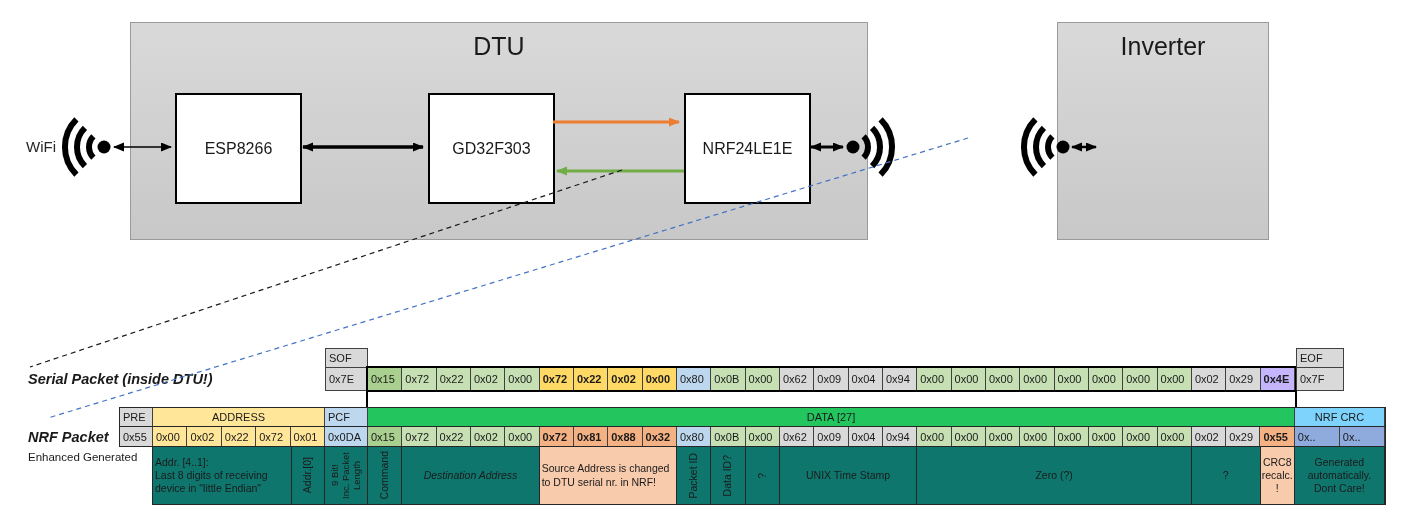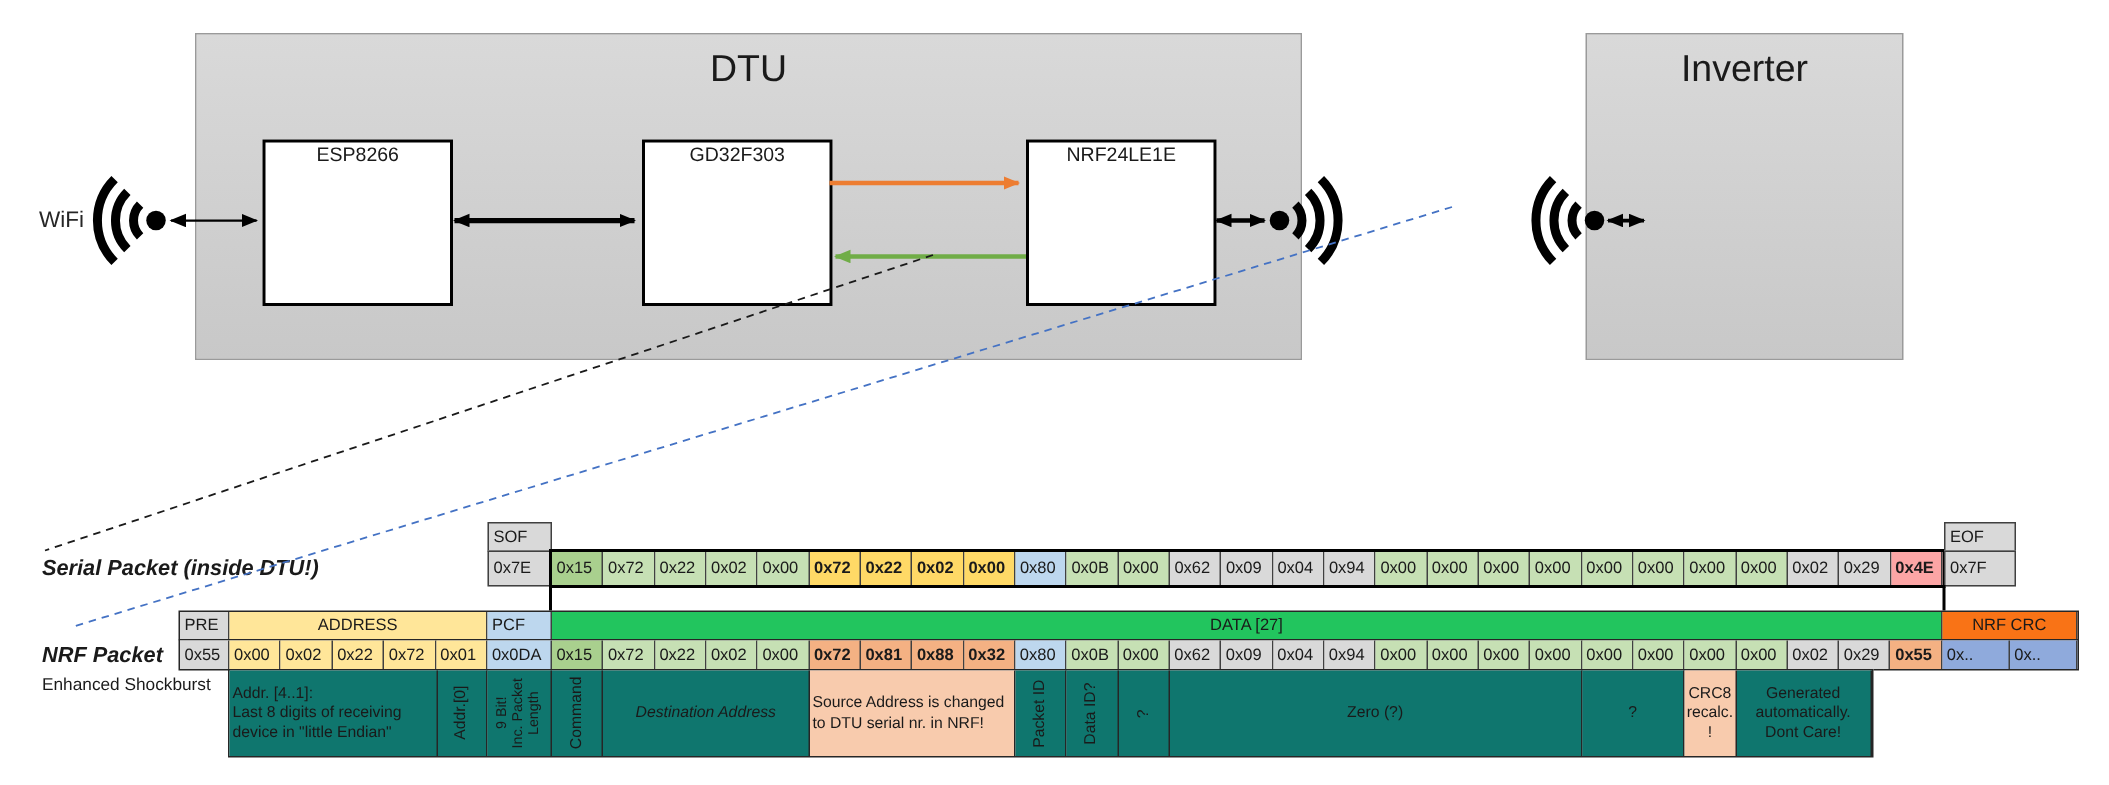--- a/index.html
+++ b/index.html
@@ -2,21 +2,21 @@
 <html><head>
 <meta charset="utf-8">
 <style>
   html,body{margin:0;padding:0;background:#fff;}
   #stage{position:relative;width:1406px;height:523px;background:#fff;overflow:hidden;
          font-family:"Liberation Sans",sans-serif;color:#1a1a1a;}
   
   .graybox{position:absolute;background:linear-gradient(#d9d9d9,#c8c8c8);border:1px solid #9a9a9a;}
   .graybox .gtitle{text-align:center;font-size:25px;margin-top:9px;color:#1a1a1a;}
   .chip{position:absolute;width:123px;height:107px;background:#fff;border:2.5px solid #000;
-        display:flex;justify-content:center;font-size:13px;}
+        display:flex;align-items:center;justify-content:center;font-size:16px;}
   .wifilabel{position:absolute;font-size:15px;color:#262626;}
   #overlay{position:absolute;left:0;top:0;z-index:5;pointer-events:none;}
   
   .plabel{position:absolute;font-size:14.5px;font-weight:bold;font-style:italic;color:#1a1a1a;white-space:nowrap;}
   .sublabel{position:absolute;font-size:11.5px;color:#1a1a1a;white-space:nowrap;}
   .kcol{position:absolute;width:43px;}
   .kcell{border:1px solid #404040;background:#d9d9d9;font-size:11px;display:flex;align-items:center;
          padding-left:3px;box-sizing:border-box;height:20px;}
   .kcell+.kcell{margin-top:-1px;height:24px;}
   .hrow{position:absolute;display:flex;align-items:stretch;border:1px solid #262626;box-sizing:border-box;background:#fff;}
@@ -127,41 +127,41 @@
       <div class="bcell" style="background: rgb(198, 224, 180);">0x00</div>
       <div class="bcell" style="background: rgb(198, 224, 180);">0x00</div>
       <div class="bcell" style="background: rgb(198, 224, 180);">0x00</div>
       <div class="bcell" style="background: rgb(198, 224, 180);">0x00</div>
       <div class="bcell" style="background: rgb(198, 224, 180);">0x00</div>
       <div class="bcell" style="background: rgb(198, 224, 180);">0x00</div>
       <div class="bcell" style="background: rgb(198, 224, 180);">0x00</div>
       <div class="bcell" style="background: rgb(198, 224, 180);">0x00</div>
       <div class="bcell" style="background: rgb(217, 217, 217);">0x02</div>
       <div class="bcell" style="background: rgb(217, 217, 217);">0x29</div>
-      <div class="bcell" style="background: #fca5a5; font-weight: 700;">0x4E</div>
+      <div class="bcell" style="background: #c4b5fd; font-weight: 700;">0x4E</div>
     </div>
 
   <div class="kcol" style="left:1296px;top:348px;width:48px;">
     <div class="kcell" style="width:48px;">EOF</div>
     <div class="kcell" style="width:48px;">0x7F</div>
   </div>
 
   <div class="vline" style="left:366px;top:390px;height:18px;"></div>
   <div class="vline" style="left:1295px;top:390px;height:18px;"></div>
 
   <div class="plabel" style="left:28px;top:429px;">NRF Packet</div>
-  <div class="sublabel" style="left:28px;top:451px;">Enhanced Shockburst</div>
+  <div class="sublabel" style="left:28px;top:451px;">Enhanced Generated</div>
 
   <div class="hrow" style="left:119px;top:407px;height:20px;">
 
   <div class="bcell" style="background: rgb(217, 217, 217); width: 33px;">PRE</div>
       <div class="bcell center" style="background: rgb(255, 230, 153); width: 172px;">ADDRESS</div>
       <div class="bcell" style="background: rgb(189, 215, 238); width: 43px;">PCF</div>
       <div class="bcell center" style="background: #22c55e; width: 927px;">DATA [27]</div>
-      <div class="bcell center" style="background: #f97316; width: 90px;">NRF CRC</div>
+      <div class="bcell center" style="background: #7dd3fc; width: 90px;">NRF CRC</div>
     </div>
 
   <div class="hrow" style="left:119px;top:426px;height:21px;">
 
   <div class="bcell" style="background: rgb(217, 217, 217); width: 33px;">0x55</div>
       <div class="bcell" style="background: rgb(255, 230, 153); width: 34.4px;">0x00</div>
       <div class="bcell" style="background: rgb(255, 230, 153); width: 34.4px;">0x02</div>
       <div class="bcell" style="background: rgb(255, 230, 153); width: 34.4px;">0x22</div>
       <div class="bcell" style="background: rgb(255, 230, 153); width: 34.4px;">0x72</div>
       <div class="bcell" style="background: rgb(255, 230, 153); width: 34.4px;">0x01</div>
@@ -221,20 +221,23 @@
       </div>
       <div class="acell vert" style="width: 34.33px;">
         <span class="atext">Packet ID</span>
       </div>
       <div class="acell vert" style="width: 34.33px;">
         <span class="atext">Data ID?</span>
       </div>
       <div class="acell vert" style="width: 34.33px;">
         <span class="atext">?</span>
       </div>
+      <div class="acell" style="width: 137.3px;">
+        <span class="atext">UNIX Time Stamp</span>
+      </div>
       <div class="acell" style="width: 274.7px;">
         <span class="atext">Zero (?)</span>
       </div>
       <div class="acell" style="width: 68.7px;">
         <span class="atext">?</span>
       </div>
       <div class="acell pre" style="background: rgb(248, 203, 173); width: 34.33px;">
         <span class="atext">CRC8
 recalc.
 !</span>

